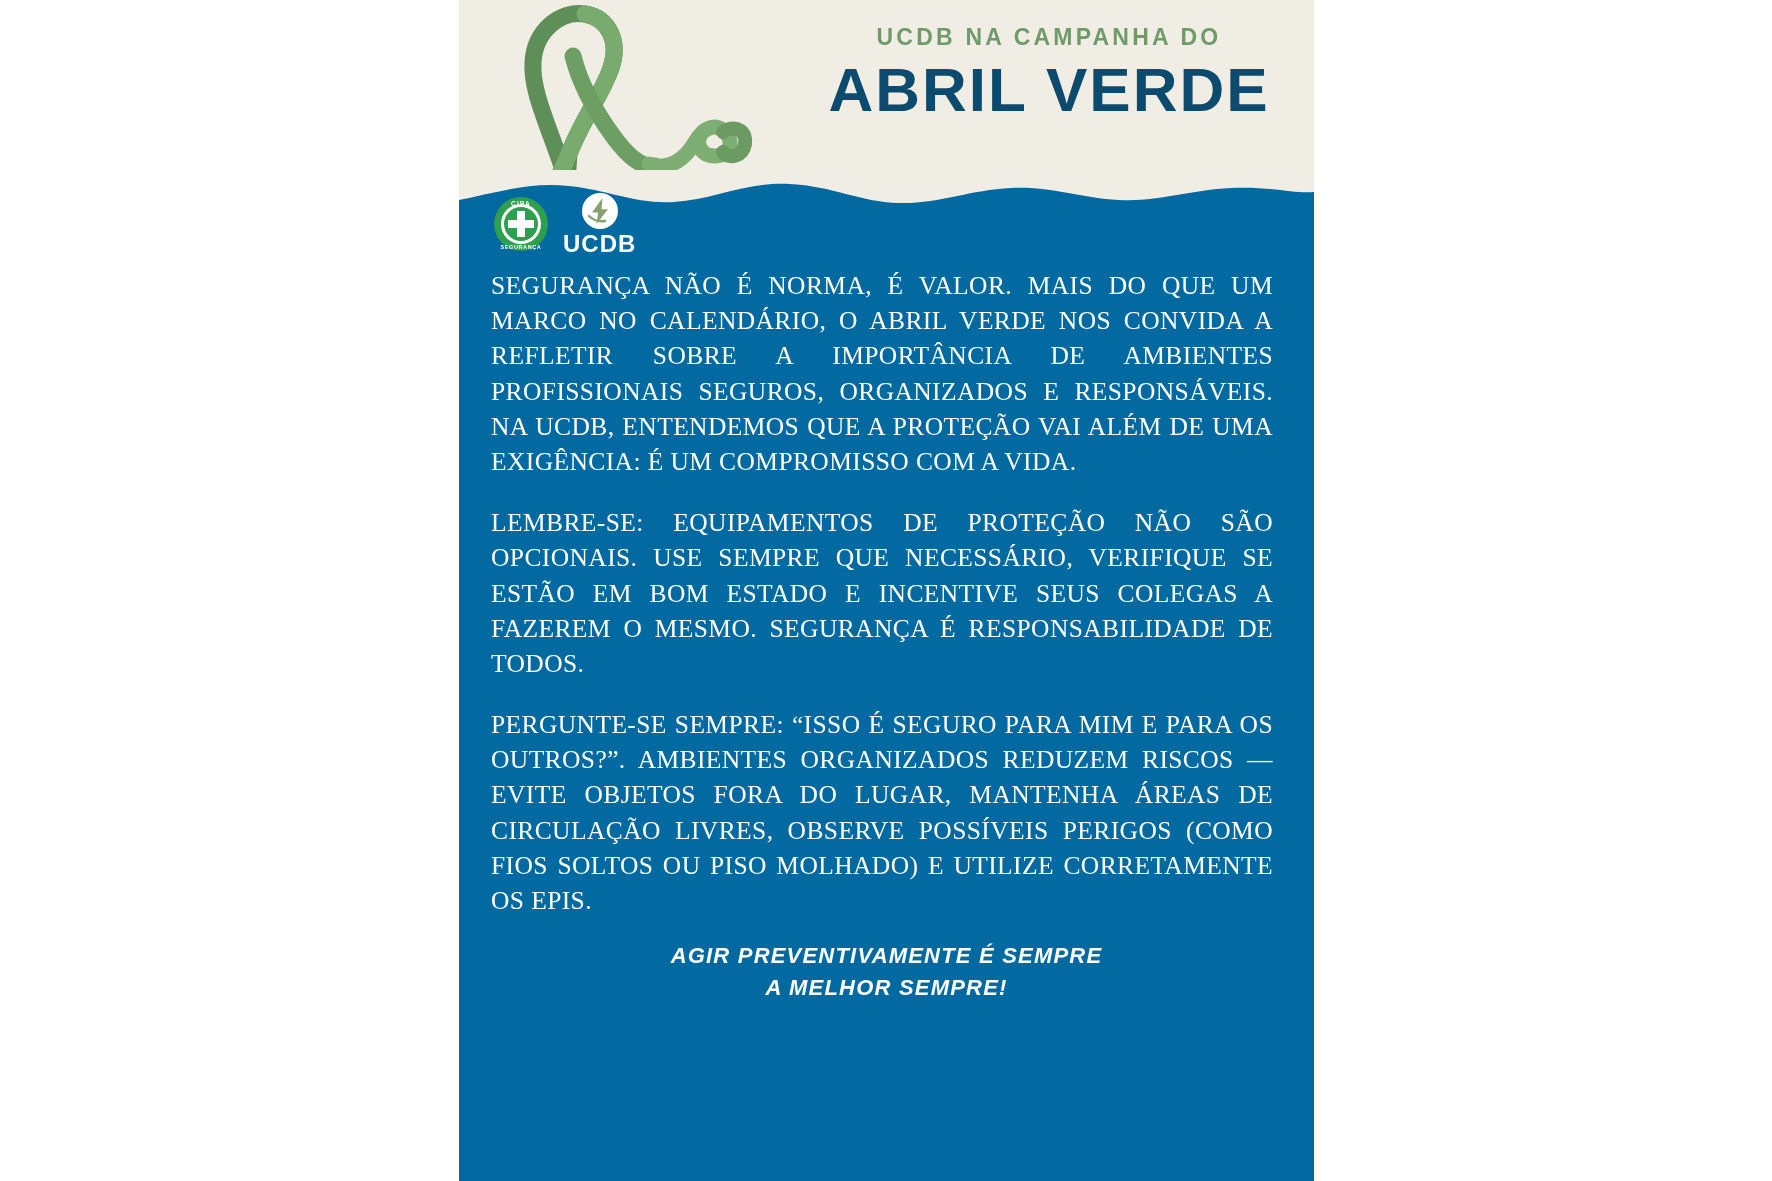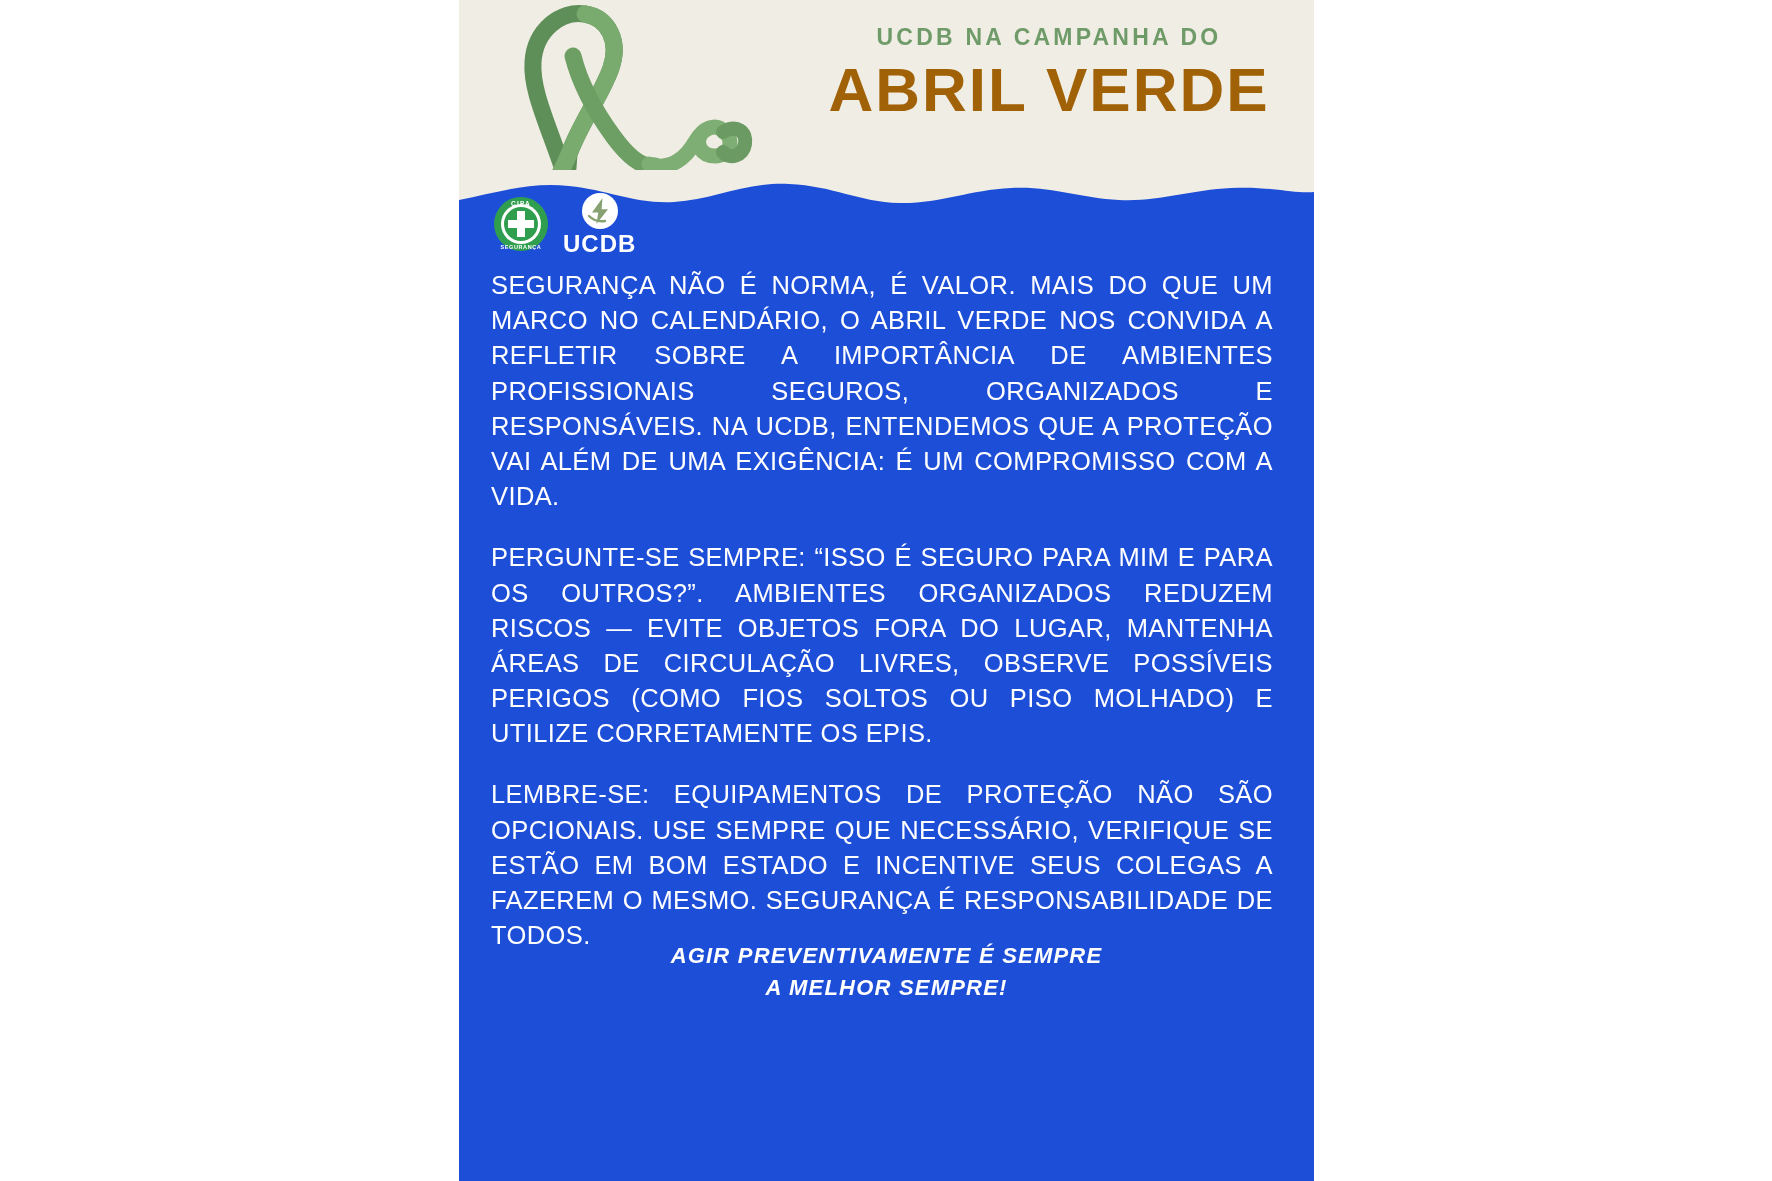--- a/index.html
+++ b/index.html
@@ -68,33 +68,33 @@
     color: #6f9b69;
     white-space: nowrap;
   }
 
   .headline {
     margin-top: 6px;
     font-family: "Liberation Sans", sans-serif;
     font-size: 62px;
     font-weight: bold;
     letter-spacing: 2px;
-    color: #a16207;
+    color: #0c4a6e;
     line-height: 1.05;
     white-space: nowrap;
   }
 
   
   .green-body {
     position: absolute;
     left: 0;
     top: 170px;
     width: 855px;
     height: 1011px;
-    background: #1d4ed8;
+    background: #0369a1;
   }
 
   .torn-edge {
     position: absolute;
     left: 0;
     top: 0;
     width: 855px;
     height: 70px;
   }
 
@@ -139,21 +139,21 @@
   .copy {
     position: absolute;
     left: 18px;
     top: 98px;
     width: 818px;
     padding: 0 14px;
     box-sizing: border-box;
   }
 
   .para {
-    font-family: Liberation Sans, sans-serif;
+    font-family: Liberation Serif, serif;
     color: #ffffff;
     font-size: 25.5px;
     line-height: 1.38;
     letter-spacing: 0.4px;
     text-align: justify;
     text-transform: uppercase;
     margin: 0 8px 26px 0;
   }
 
   .para:last-of-type {
@@ -238,22 +238,22 @@
             <circle cx="19" cy="19" r="18" fill="#ffffff"></circle>
             <path d="M21.5 6 L11 20.5 h6.2 L15.5 32 L27 17.2 h-6.4 z" fill="#87a173"></path>
             <path d="M8 24 C 12 28, 18 30, 24 29" fill="none" stroke="#87a173" stroke-width="2.4" stroke-linecap="round"></path>
           </svg>
           <div class="ucdb-text">UCDB</div>
         </div>
       </div>
 
       <div class="copy">
         <p class="para">Segurança não é norma, é valor. Mais do que um marco no calendário, o Abril Verde nos convida a refletir sobre a importância de ambientes profissionais seguros, organizados e responsáveis. Na UCDB, entendemos que a proteção vai além de uma exigência: é um compromisso com a vida.</p>
+        <p class="para">Lembre-se: equipamentos de proteção não são opcionais. Use sempre que necessário, verifique se estão em bom estado e incentive seus colegas a fazerem o mesmo. Segurança é responsabilidade de todos.</p>
         <p class="para">Pergunte-se sempre: “Isso é seguro para mim e para os outros?”. Ambientes organizados reduzem riscos — evite objetos fora do lugar, mantenha áreas de circulação livres, observe possíveis perigos (como fios soltos ou piso molhado) e utilize corretamente os EPIs.</p>
-        <p class="para">Lembre-se: equipamentos de proteção não são opcionais. Use sempre que necessário, verifique se estão em bom estado e incentive seus colegas a fazerem o mesmo. Segurança é responsabilidade de todos.</p>
       </div>
 
       <div class="slogan">
         <span class="slogan-line">AGIR PREVENTIVAMENTE É SEMPRE</span>
         <span class="slogan-line">A MELHOR SEMPRE!</span>
       </div>
 
     </div>
   </div>
 </div>

